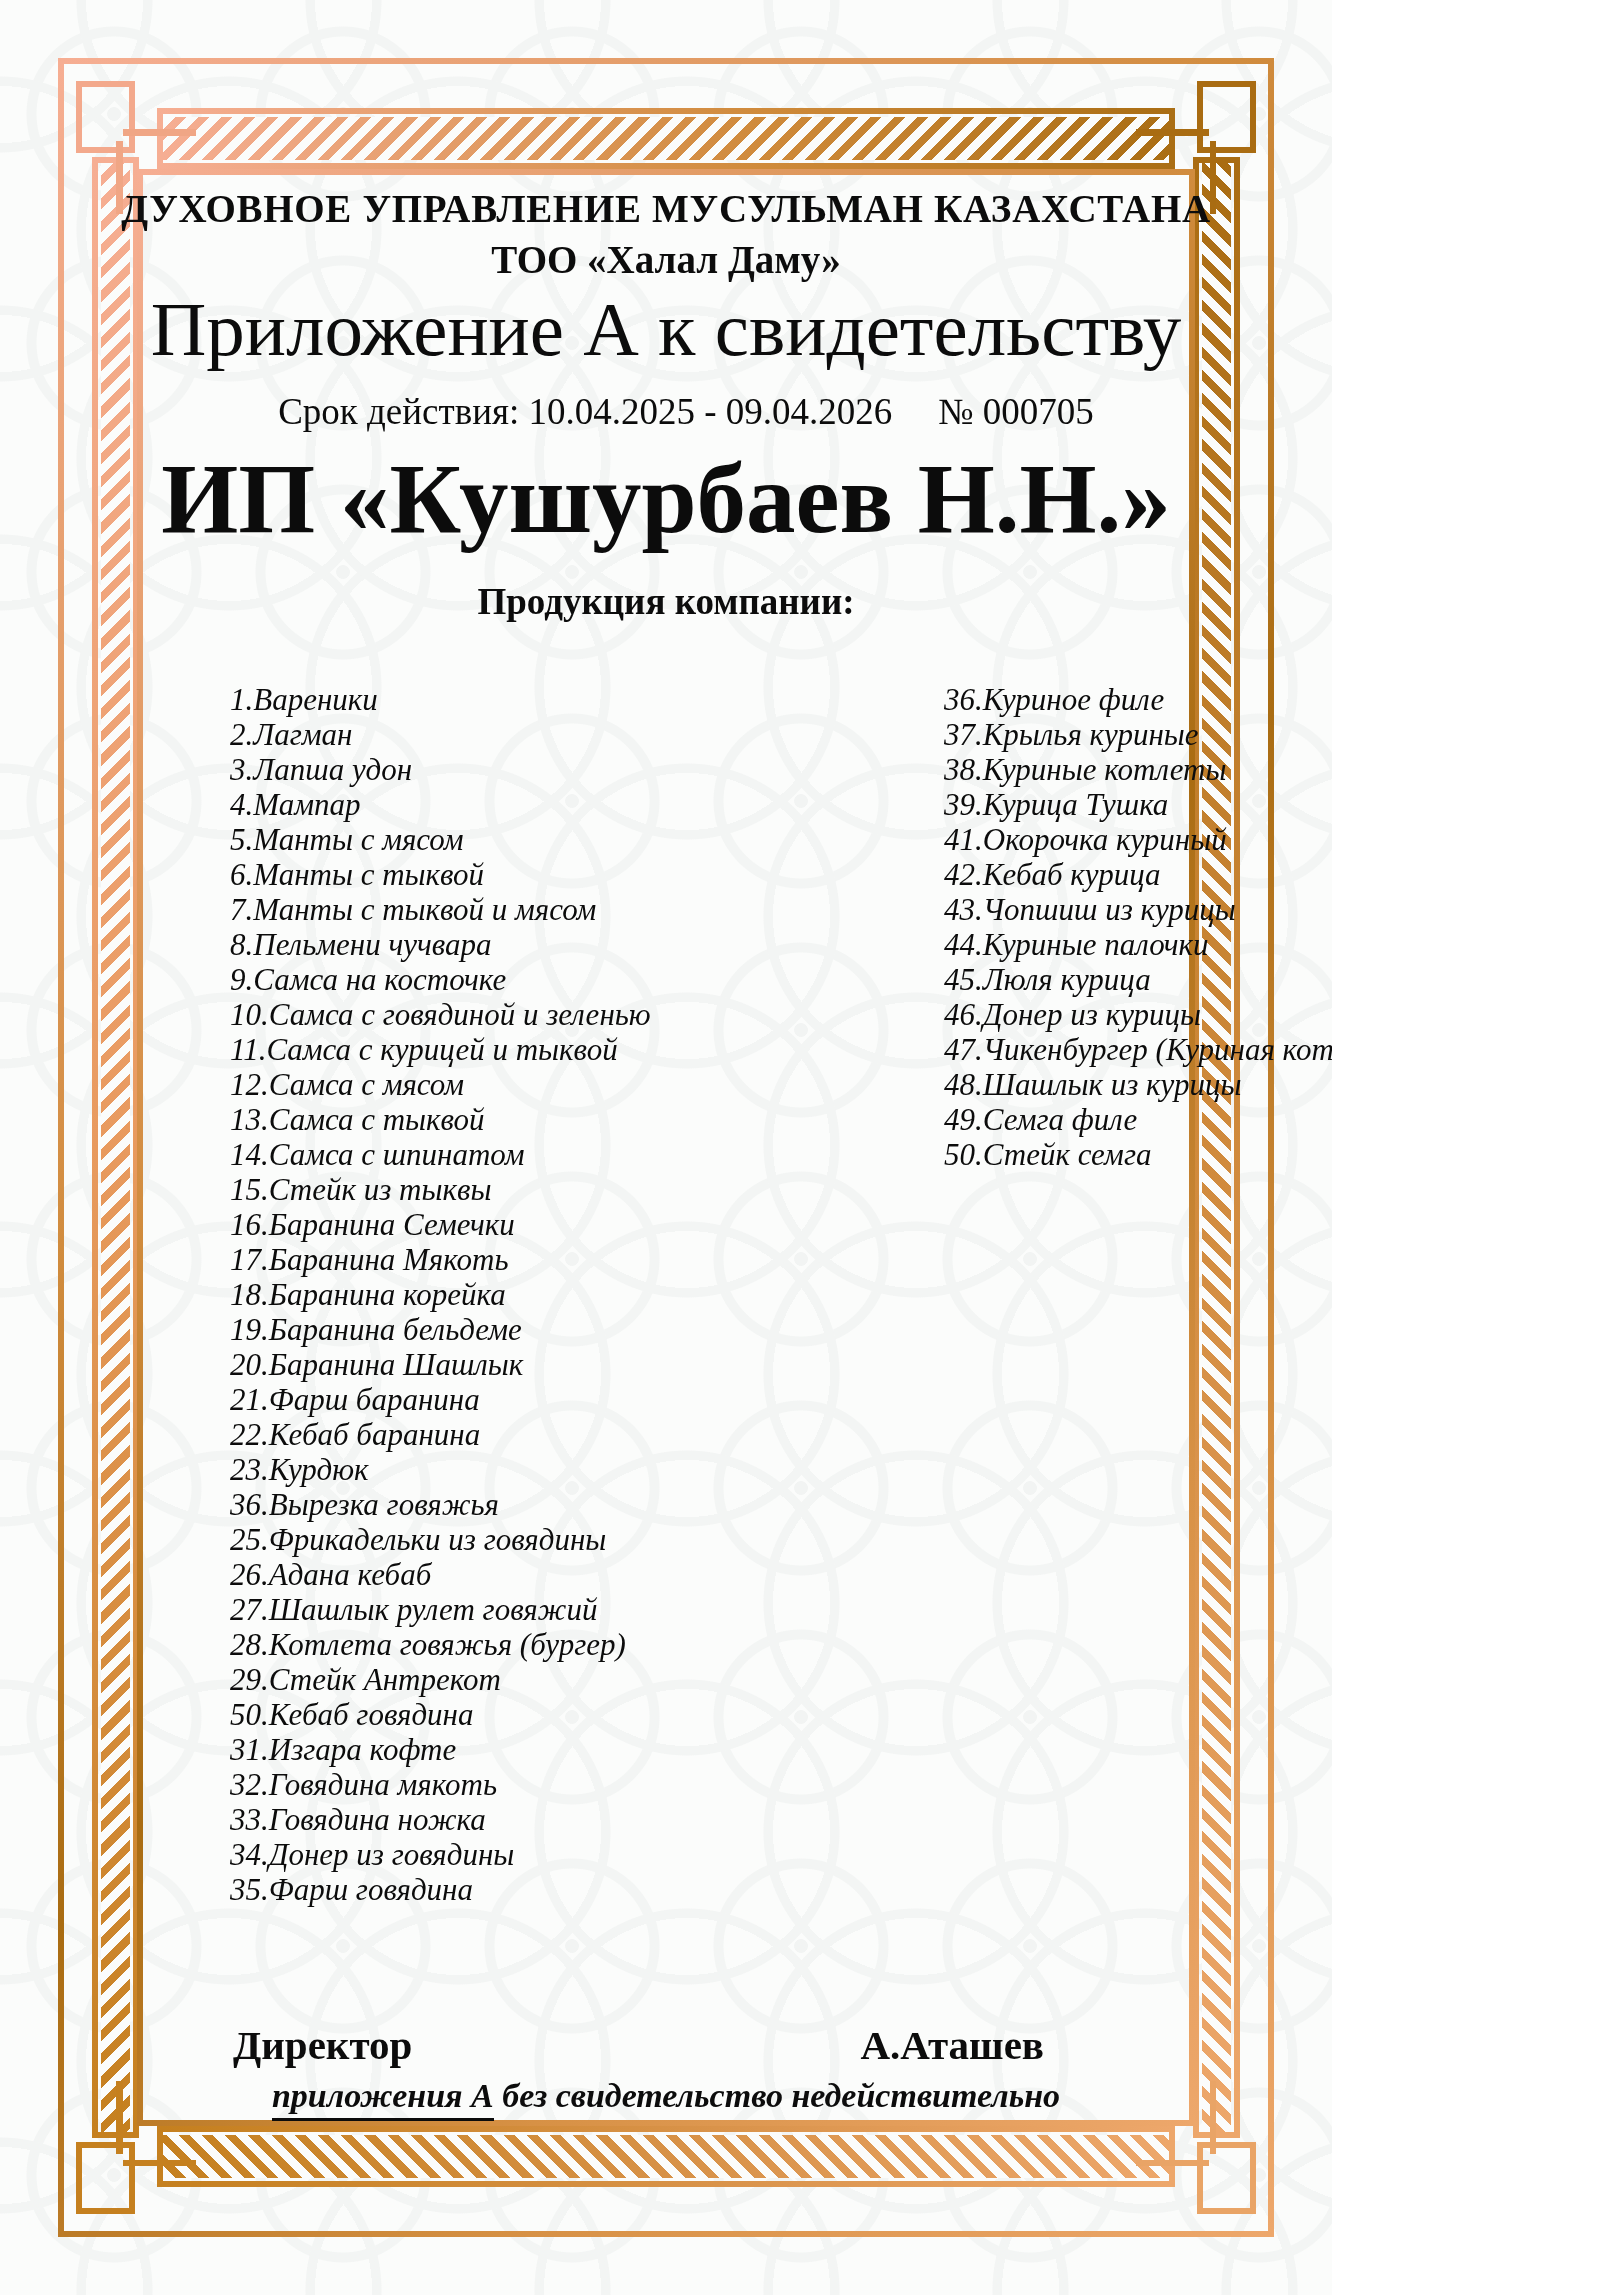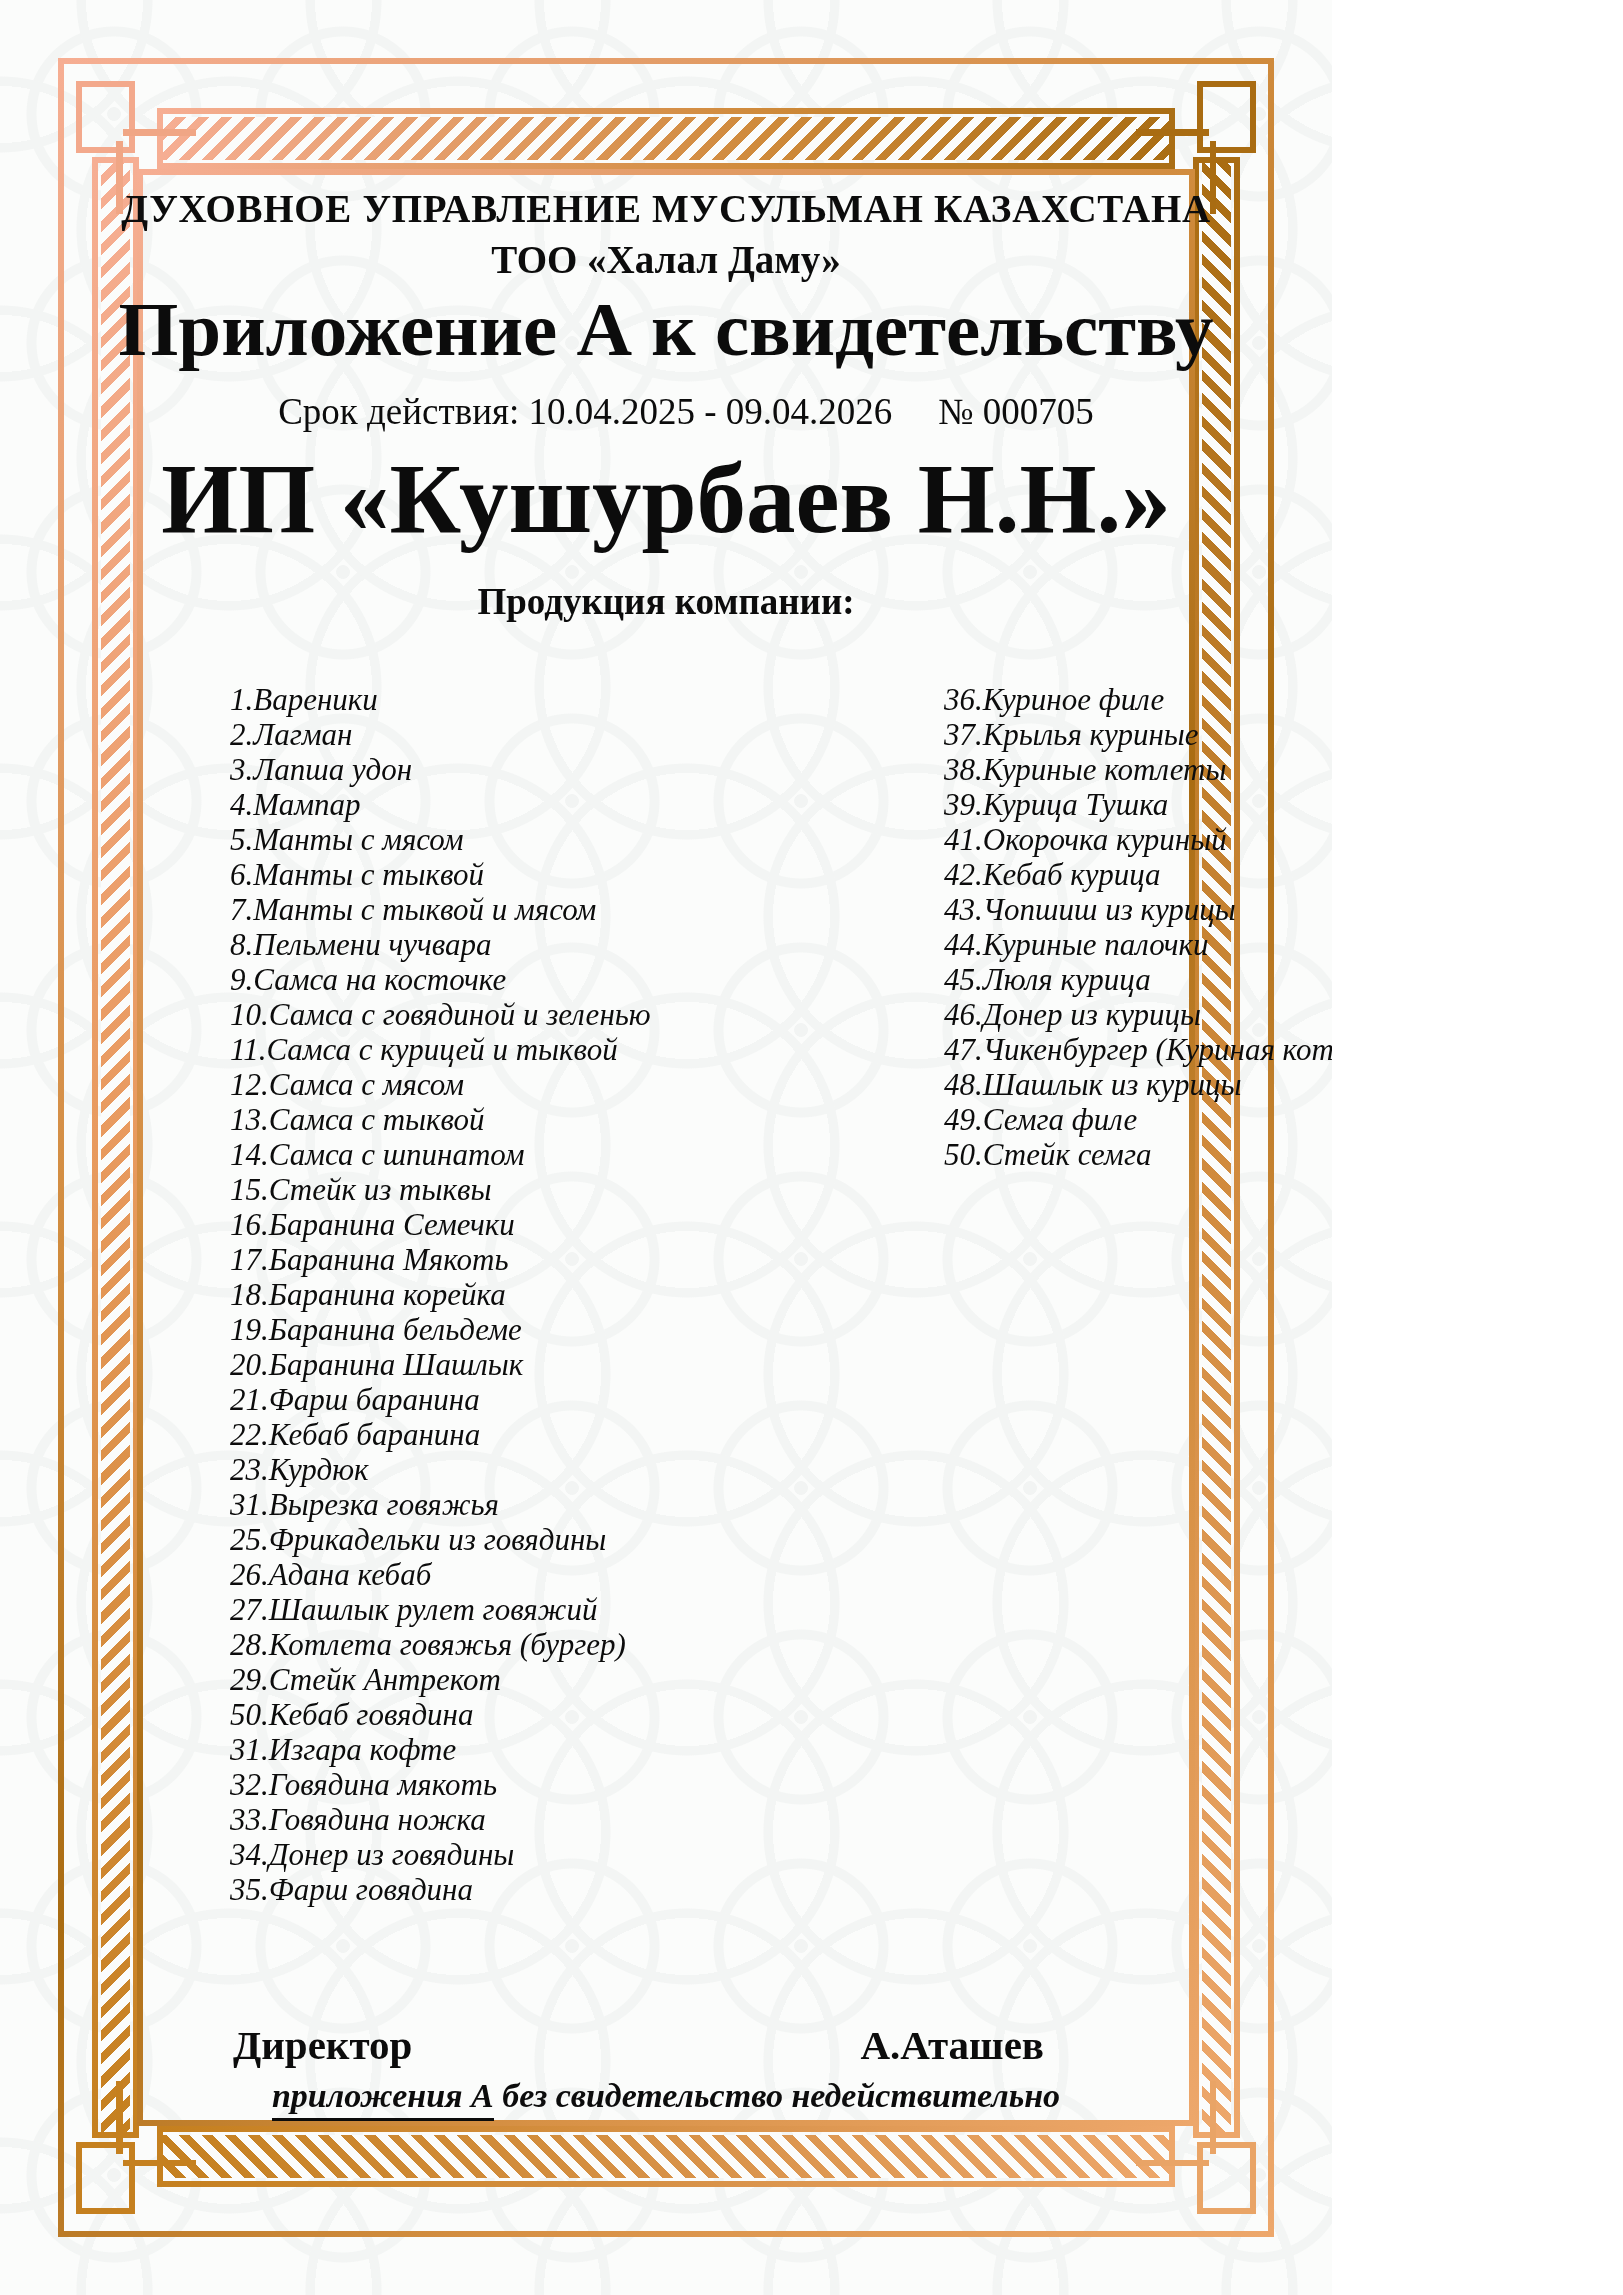--- a/index.html
+++ b/index.html
@@ -65,21 +65,21 @@
   .stub.tr-v { right:116px; top:141px;   background:#a96c12; }
   .stub.tr-h { right:123px; top:129px;   background:#a96c12; }
   .stub.bl-v { left:116px; bottom:141px; background:#c5801f; }
   .stub.bl-h { left:123px; bottom:129px; background:#c5801f; }
   .stub.br-v { right:116px; bottom:141px;background:#e9a466; }
   .stub.br-h { right:123px; bottom:129px;background:#e9a466; }
   
   .abs { position:absolute; left:0; right:0; text-align:center; white-space:nowrap; }
   .header1 { top:186px; font-size:39px; font-weight:bold; letter-spacing:0.7px; }
   .header2 { top:237px; font-size:39px; font-weight:bold; }
-  .doc-title { top:285px; font-size:77px; font-weight:bold; }
+  .doc-title { top:285px; font-size:77px; font-weight:normal; }
   .validity-row { top:390px; font-size:37px; display:flex; justify-content:center; gap:46px;padding-left:40px; }
   .company { top:442px; font-size:99px; font-weight:bold; }
   .products-label { top:580px; font-size:37px; font-weight:bold; }
   .col { position:absolute; top:682px; }
   .col-left { left:230px; }
   .col-right { left:944px; }
   .product-item { font-style:italic; font-size:31px; line-height:35px; white-space:nowrap; }
   .director-row { position:absolute; left:233px; right:288px; top:2021px;
     display:flex; justify-content:space-between; font-size:41px; font-weight:bold; }
   .doc-footer { top:2077px; font-size:34px; font-weight:bold; font-style:italic; }
@@ -137,21 +137,21 @@
       <div class="product-item">14.Самса с шпинатом</div>
       <div class="product-item">15.Стейк из тыквы</div>
       <div class="product-item">16.Баранина Семечки</div>
       <div class="product-item">17.Баранина Мякоть</div>
       <div class="product-item">18.Баранина корейка</div>
       <div class="product-item">19.Баранина бельдеме</div>
       <div class="product-item">20.Баранина Шашлык</div>
       <div class="product-item">21.Фарш баранина</div>
       <div class="product-item">22.Кебаб баранина</div>
       <div class="product-item">23.Курдюк</div>
-      <div class="product-item">31.Вырезка говяжья</div>
+      <div class="product-item">36.Вырезка говяжья</div>
       <div class="product-item">25.Фрикадельки из говядины</div>
       <div class="product-item">26.Адана кебаб</div>
       <div class="product-item">27.Шашлык рулет говяжий</div>
       <div class="product-item">28.Котлета говяжья (бургер)</div>
       <div class="product-item">29.Стейк Антрекот</div>
       <div class="product-item">50.Кебаб говядина</div>
       <div class="product-item">31.Изгара кофте</div>
       <div class="product-item">32.Говядина мякоть</div>
       <div class="product-item">33.Говядина ножка</div>
       <div class="product-item">34.Донер из говядины</div>

